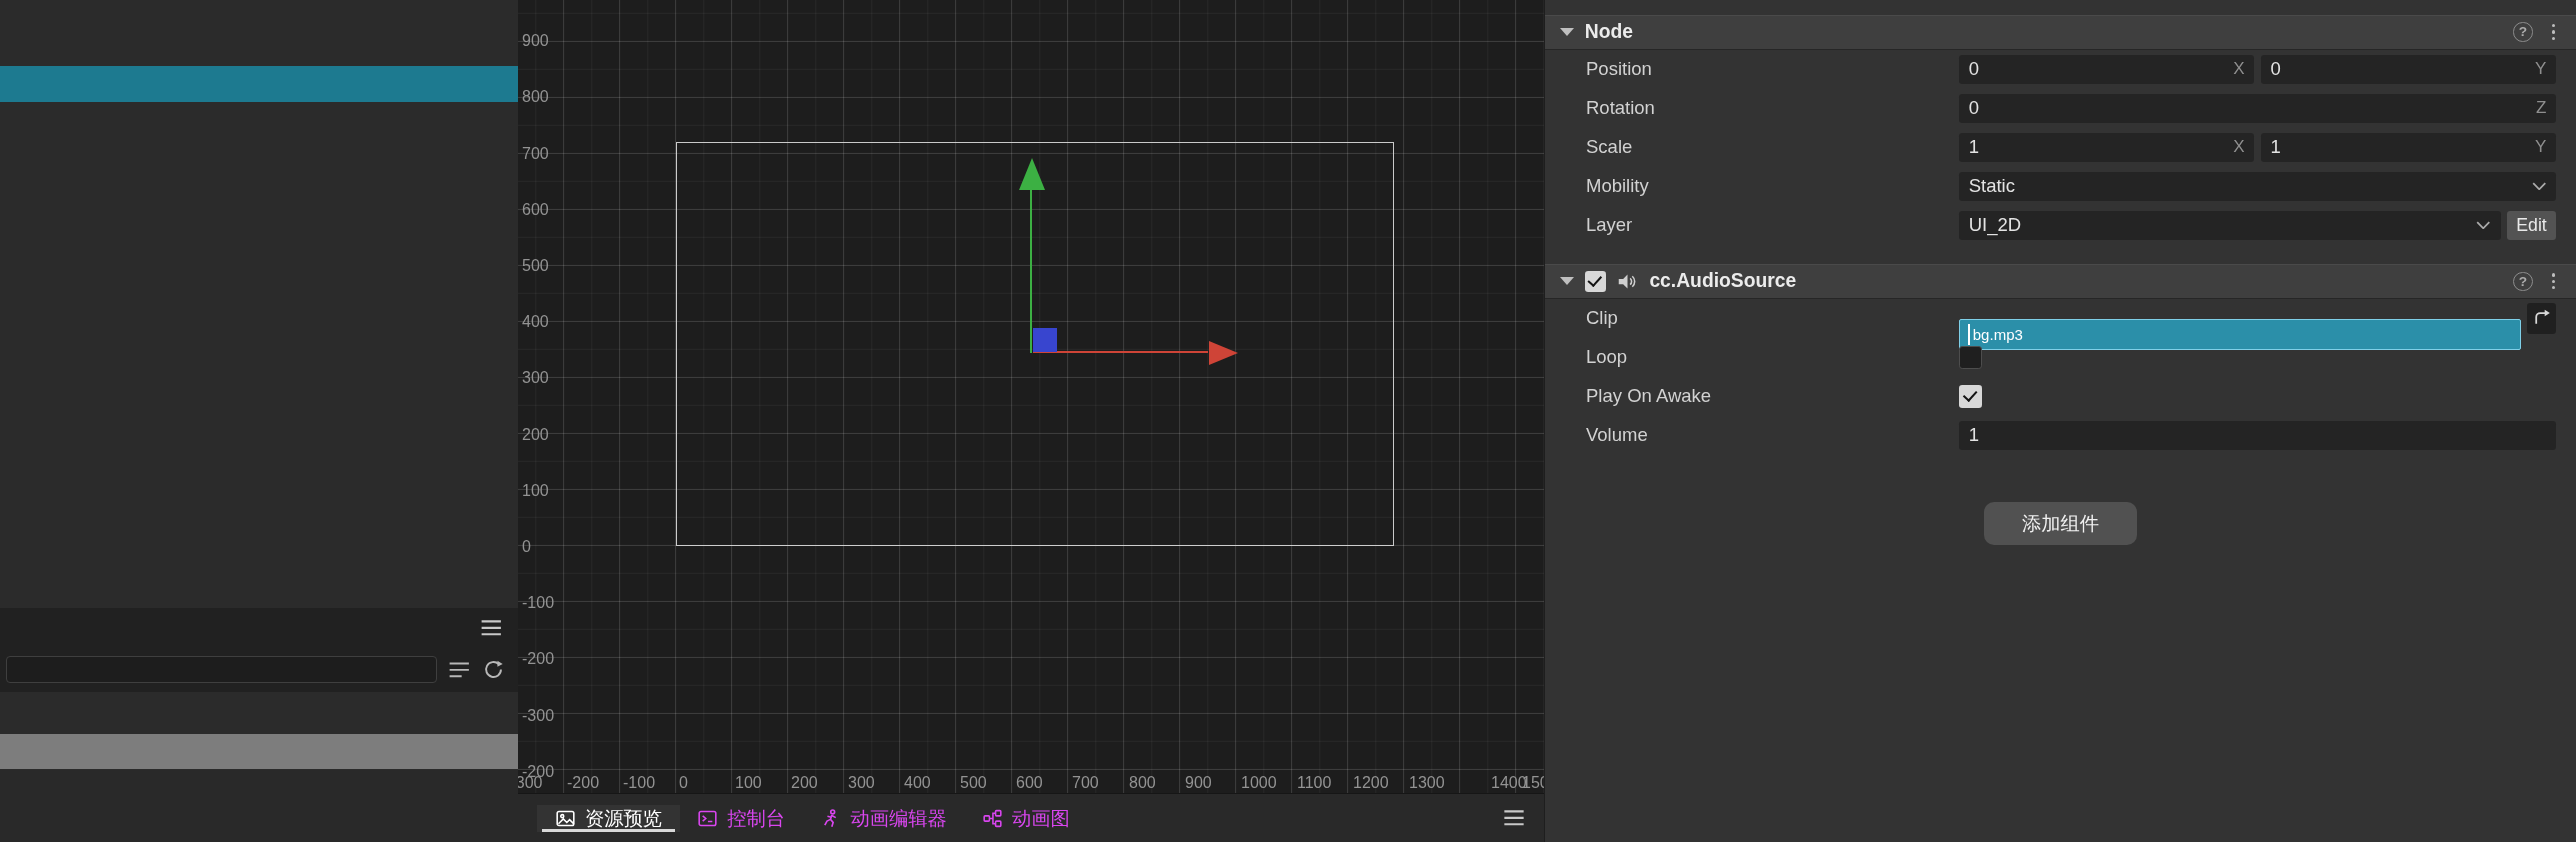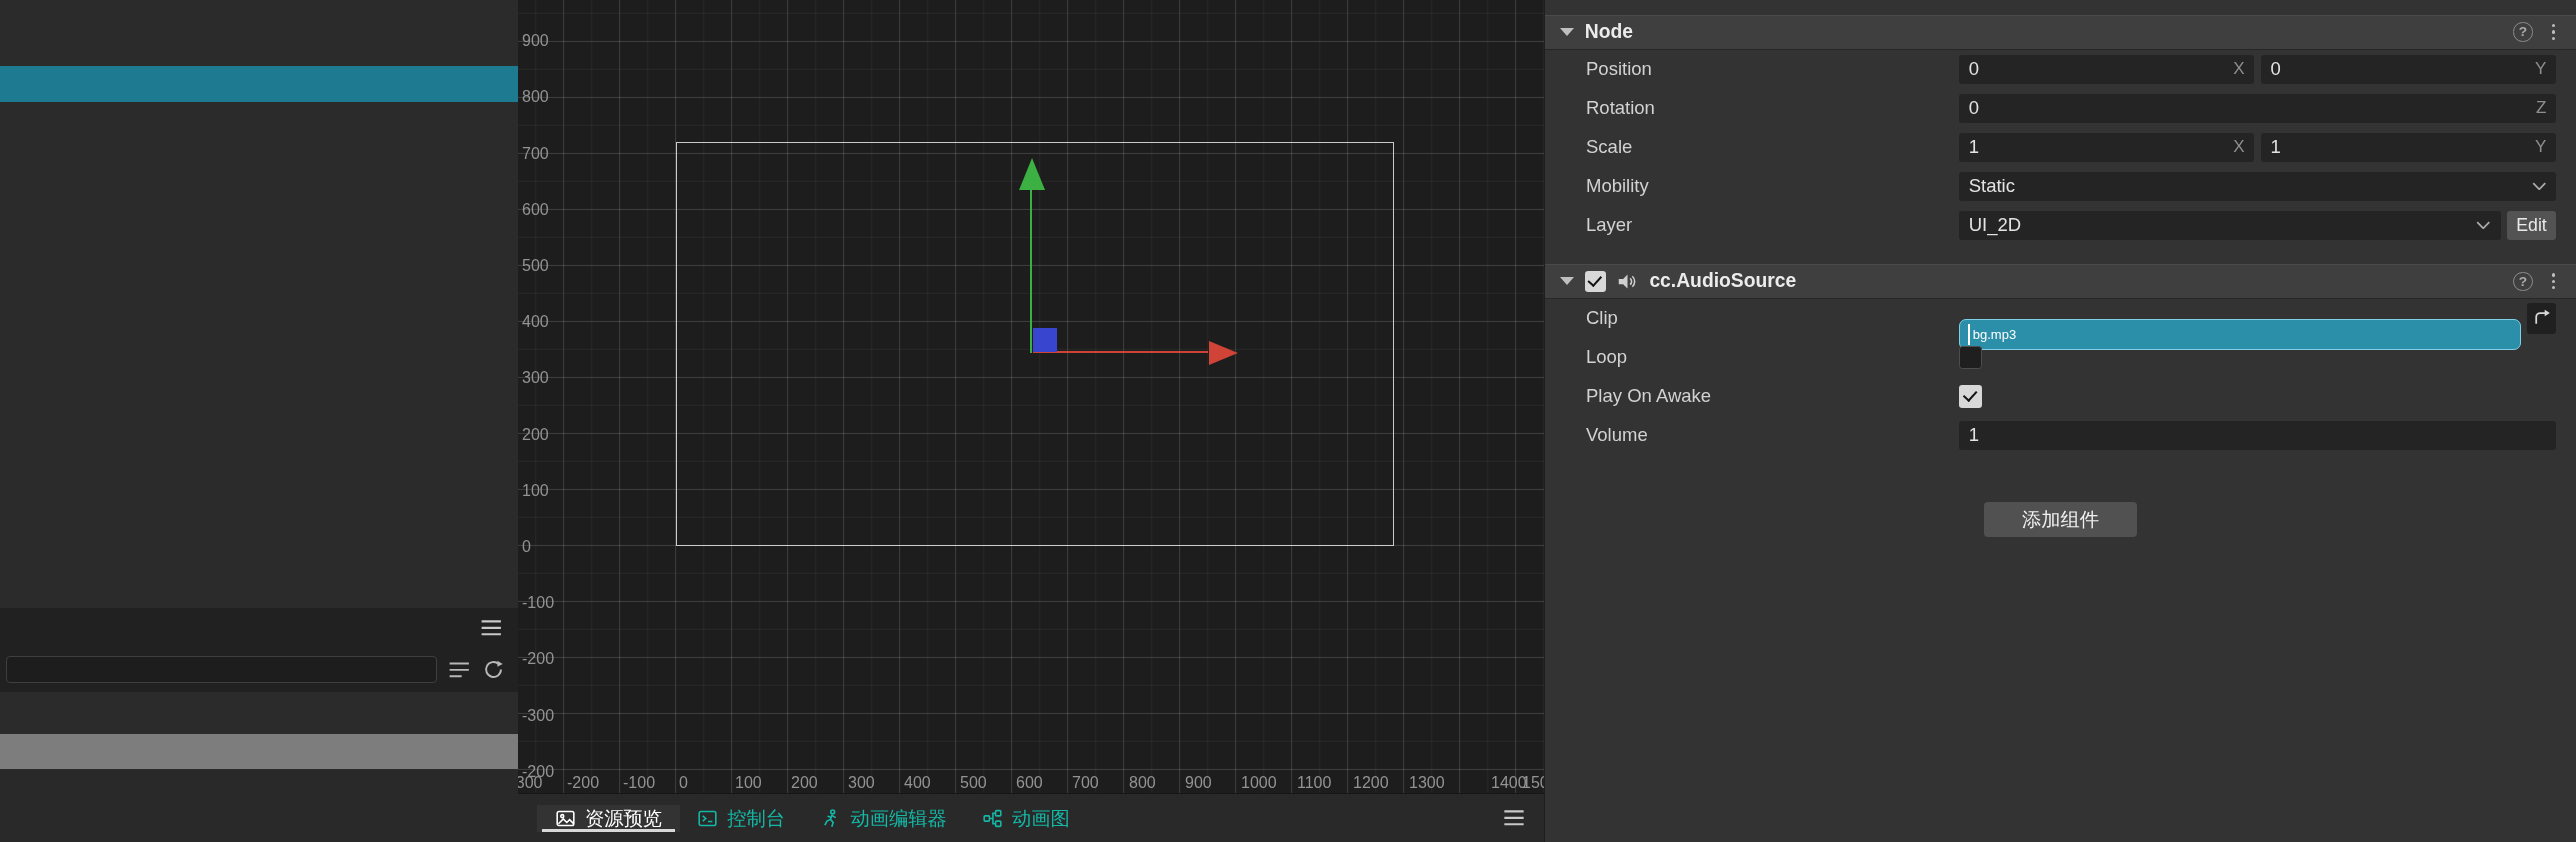--- a/index.html
+++ b/index.html
@@ -41,21 +41,21 @@
   .axis-x-line{position:absolute;left:515px;top:351px;width:175px;height:2.4px;background:#cf4437;}
   .axis-x-head{position:absolute;left:691px;top:341px;width:0;height:0;border-top:12px solid transparent;border-bottom:12px solid transparent;border-left:29px solid #cf4437;}
   .origin-square{position:absolute;left:515px;top:328px;width:24px;height:24px;background:#3845cf;}
 
   
   #tab-bar{
     position:absolute;left:518px;top:793px;width:1026px;height:49px;background:#292929;
     border-top:0.8px solid #161616;box-sizing:border-box;
     display:flex;align-items:center;padding:0 0 0 19.3px;
   }
-  .tab{display:flex;align-items:center;gap:8.9px;padding:0 17.7px;font-size:19.3px;color:#14b8a6;position:relative;cursor:default;}
+  .tab{display:flex;align-items:center;gap:8.9px;padding:0 17.7px;font-size:19.3px;color:#d946ef;position:relative;cursor:default;}
   .tab .t-icon{display:flex;align-items:center;}
   .tab.active{color:#fff;background:rgba(255,255,255,0.05);}
   .tab.active::after{content:"";position:absolute;left:4.8px;right:4.8px;bottom:0;height:2.4px;background:#d8d8d8;}
   .tabbar-menu{margin-left:auto;display:flex;align-items:center;padding:0 17.7px;}
 
   
   #inspector{
     position:absolute;left:1544px;top:0;width:1032px;height:842px;background:#333;
     border-left:1.6px solid #1e1e1e;box-sizing:border-box;
   }
@@ -83,28 +83,28 @@
   .dropdown .dd-chev{margin-left:auto;display:flex;align-items:center;}
   .edit-btn{flex:none;width:49px;height:29px;background:#535353;border-radius:3.2px;display:flex;align-items:center;justify-content:center;font-size:17.7px;color:#eaeaea;cursor:default;}
   .checkbox{width:22.5px;height:22.5px;border-radius:3.2px;box-sizing:border-box;flex:none;position:relative;}
   .checkbox.unchecked{background:#1f1f1f;border:0.8px solid #4d4d4d;}
   .checkbox.checked{background:#d8d8d8;}
   .checkbox.checked::after{content:"";position:absolute;left:7.2px;top:3.2px;width:6.4px;height:11.3px;border:solid #141414;border-width:0 2.4px 2.4px 0;transform:rotate(42deg);}
   .checkbox.small{width:21px;height:21px;}
   .checkbox.small.checked::after{left:6.4px;top:2.4px;width:5.6px;height:10.5px;}
 
   .clip-field{
-    flex:1;height:31px;background:#2b8fa9;border:1.6px solid #7fd0e8;border-radius:7px;
-    display:flex;align-items:center;padding:0 8px;font-size:13px;color:#fff;box-sizing:border-box;min-width:0;margin-top:32px;
+    flex:1;height:31px;background:#2b8fa9;border:1.6px solid #7fd0e8;border-radius:2px;
+    display:flex;align-items:center;padding:0 8px;font-size:15px;color:#fff;box-sizing:border-box;min-width:0;margin-top:32px;
   }
   .text-cursor{width:1.6px;height:21px;background:#fff;margin-right:3.2px;flex:none;}
   .locate-btn{flex:none;width:29px;height:31px;background:#202020;border-radius:3.2px;display:flex;align-items:center;justify-content:center;}
 
   .add-btn-row{margin-top:47px;display:flex;justify-content:center;}
-  .add-btn{min-width:153px;height:35px;padding:0 24px;background:#515151;border-radius:4px;display:flex;align-items:center;justify-content:center;font-size:19.3px;color:#f0f0f0;cursor:default;box-sizing:border-box;}
+  .add-btn{min-width:153px;height:43px;padding:0 24px;background:#515151;border-radius:10px;display:flex;align-items:center;justify-content:center;font-size:19.3px;color:#f0f0f0;cursor:default;box-sizing:border-box;}
 </style>
 </head>
 <body>
 
 <div id="left-panel">
   <div class="teal-bar"></div>
 
   <div class="lp-block">
     <div class="lp-menu-row">
       <span class="lp-icon">

